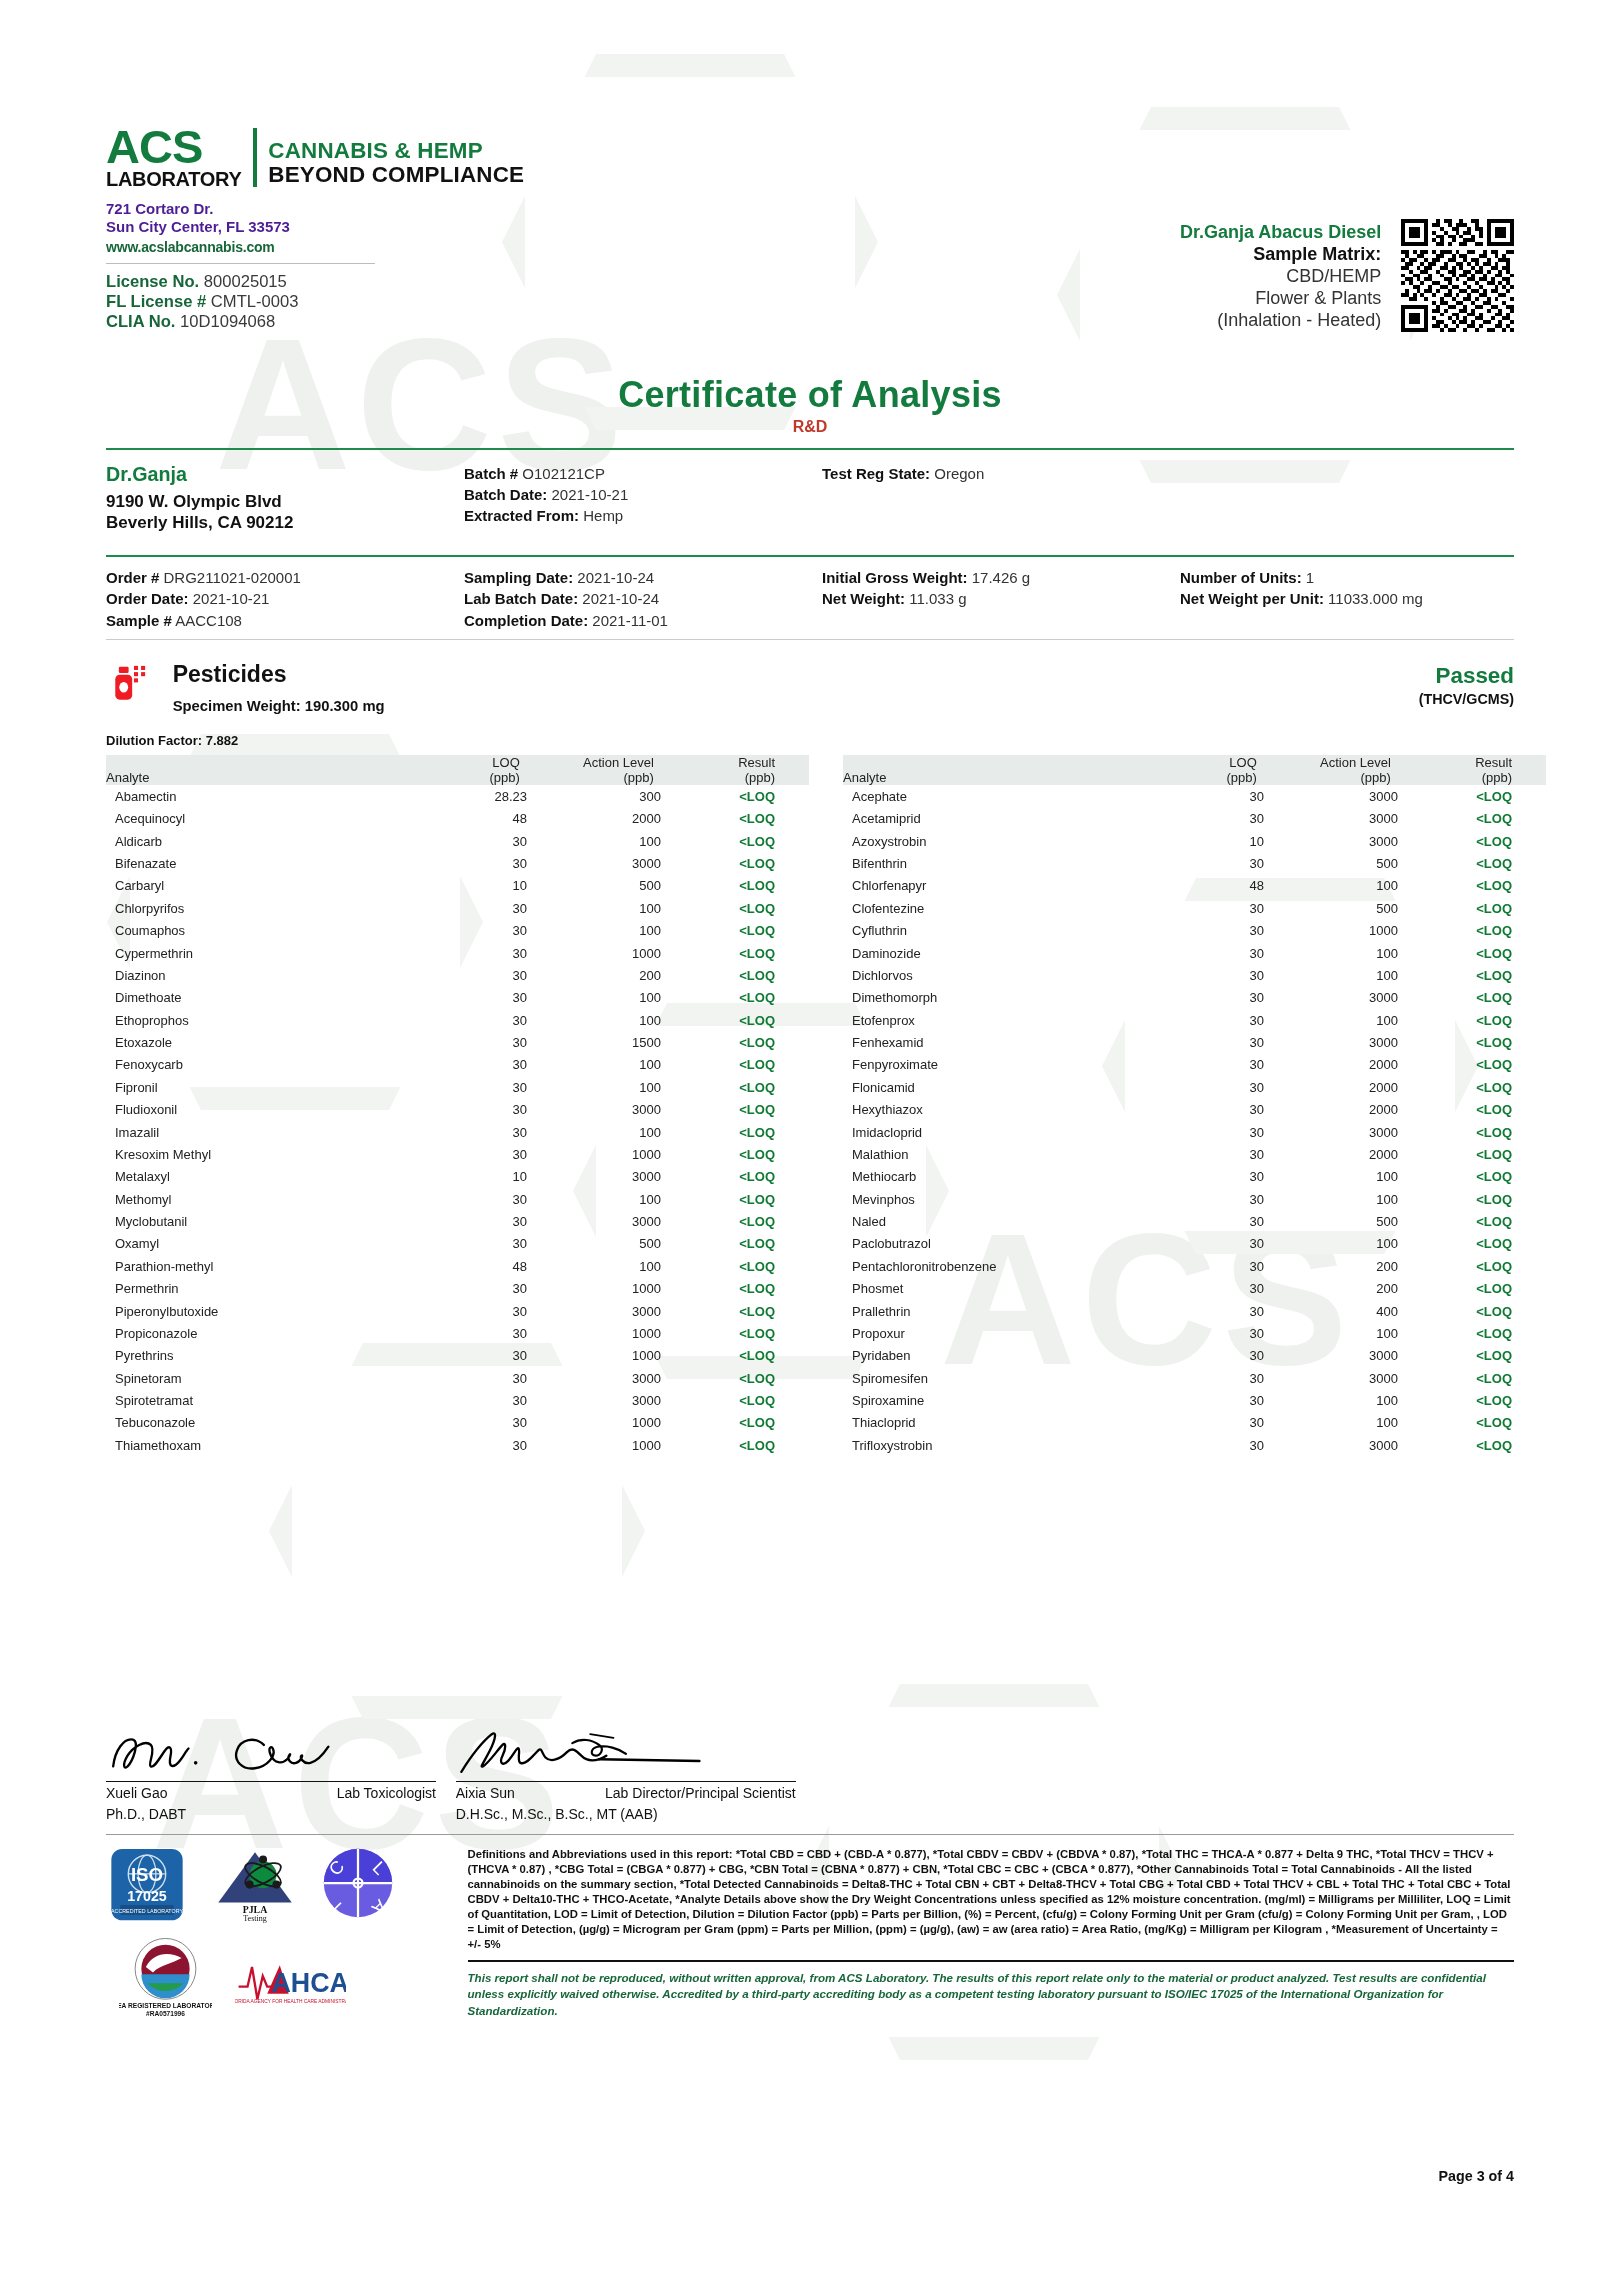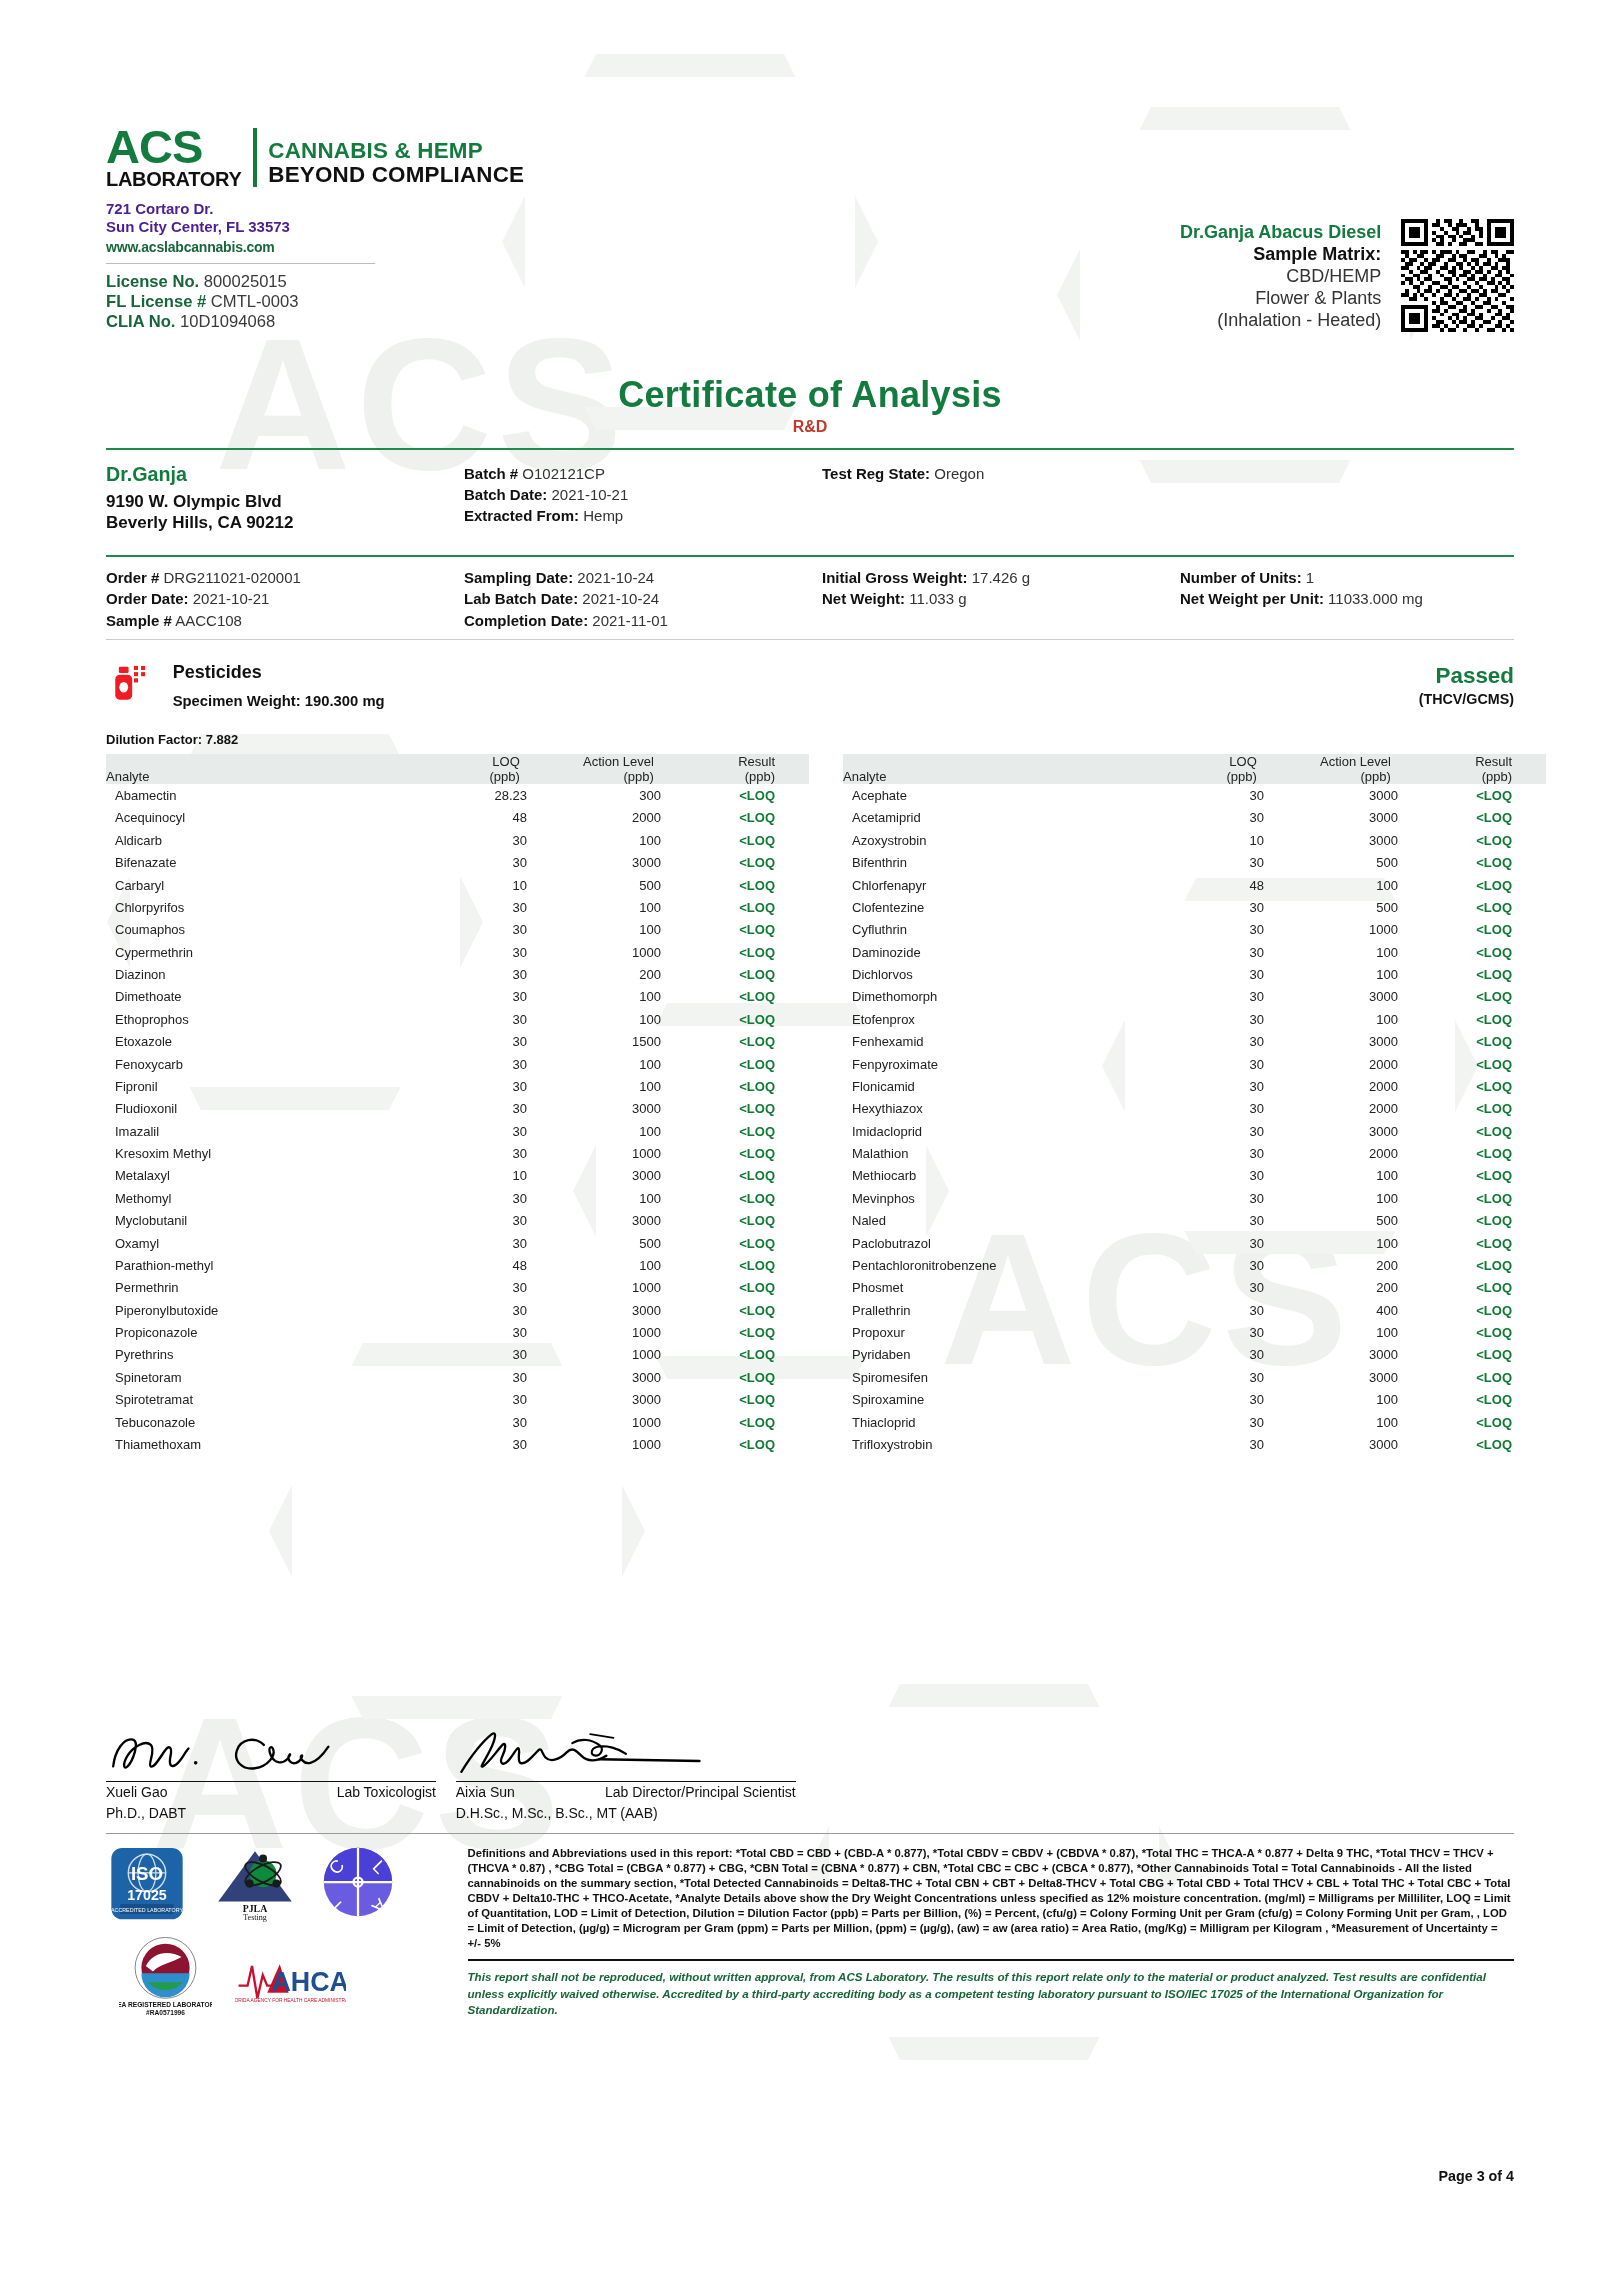--- a/index.html
+++ b/index.html
@@ -76,21 +76,21 @@
   .col-d { width: 331px; }
   .client-name { font-size: 19.7px; font-weight: bold; color: #127b3d; margin-bottom: 5.4px;}
   .client-addr { font-size: 17px; font-weight: bold; color: #111; line-height: 1.25; }
   .kv { font-size: 15px; line-height: 1.42; color: #333; }
   .kv b { color: #111; font-weight: bold; }
   .info-bot { display: flex; padding: 9.9px 0 8px 0; }
 
   
   .sec-head { display: flex; align-items: flex-start; margin-top: 23px; }
   .sec-icon { width: 47px; height: 48px; margin-right: 19.7px; margin-top: 1.8px; }
-  .sec-title { font-size: 18px; font-weight: bold; color: #111; line-height: 1; }
+  .sec-title { font-size: 23px; font-weight: bold; color: #111; line-height: 1; }
   .spec-w { font-size: 14.8px; font-weight: bold; color: #111; margin-top: 11.6px; }
   .passed-wrap { margin-left: auto; text-align: right; }
   .passed { font-size: 22.4px; font-weight: bold; color: #127b3d; }
   .method { font-size: 14.3px; font-weight: bold; color: #111; margin-top: 1.8px;}
   .dilution { font-size: 13px; font-weight: bold; color: #111; margin-top: 19.7px; }
 
   
   .tables { display: flex; gap: 34px; margin-top: 6.3px; }
   table { border-collapse: collapse; width: 703px; table-layout: fixed; }
   th { background: #e7ecea; }

